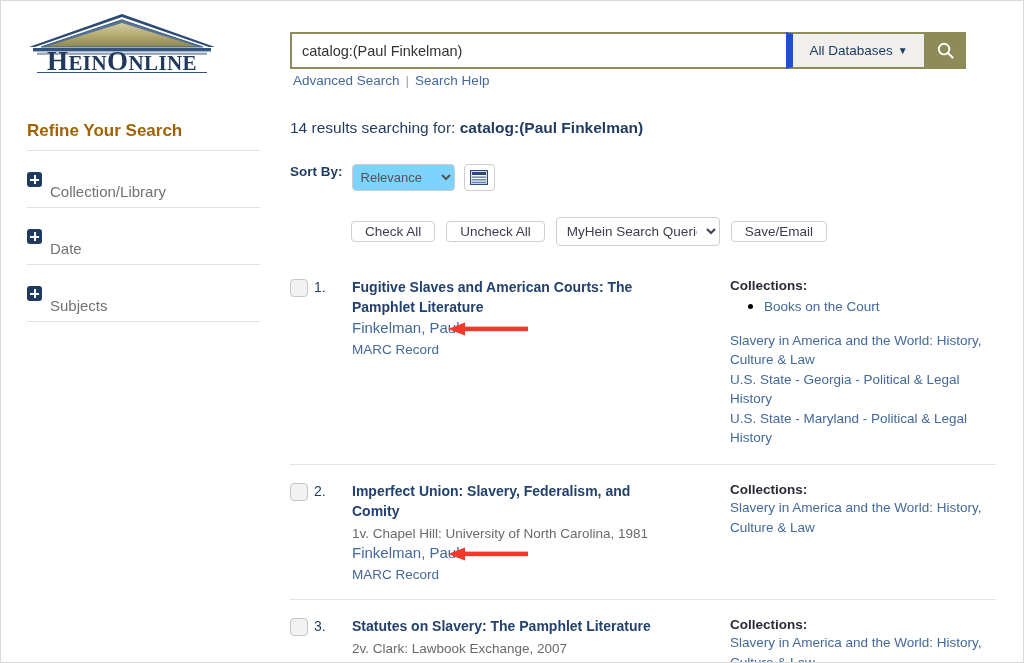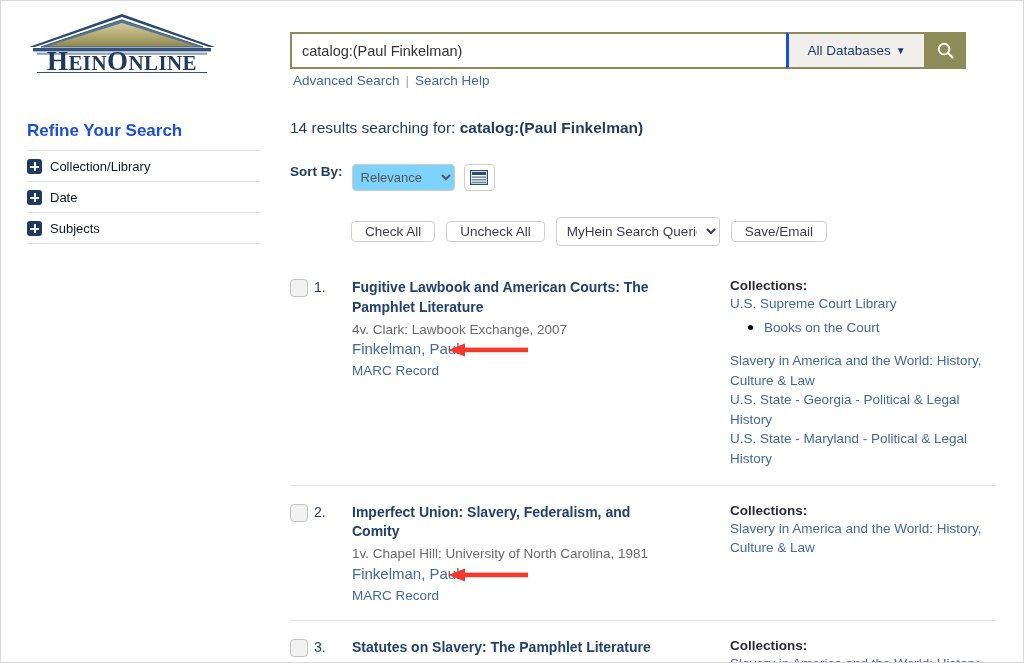--- a/index.html
+++ b/index.html
@@ -35,21 +35,21 @@
     width: 496px; height: 37px;
     border: 2px solid #8d8b57; border-right: none;
     background: #fff;
     font-family: "Liberation Sans", sans-serif;
     font-size: 14.5px; color: #333;
     padding: 0 10px; outline: none;
     border-radius: 0;
   }
   .db-select {
     width: 138px; height: 37px;
-    border: 2px solid #8d8b57; border-left: 3px solid #1d4ed8; border-right: none;
+    border: 2px solid #8d8b57; border-left: 7px solid #1d4ed8; border-right: none;
     background: #f0efec;
     color: #1c3c66; font-size: 13.5px;
     font-family: "Liberation Sans", sans-serif;
     display: flex; align-items: center; justify-content: center;
     gap: 5px; cursor: pointer; user-select: none;
   }
   .db-caret { font-size: 10px; line-height: 1; color: #1c3c66; }
   .search-btn {
     width: 42px; height: 37px;
     background: #8d8b57; border: 2px solid #8d8b57;
@@ -61,41 +61,41 @@
     font-size: 13.5px; color: #4a6a92;
     display: flex; align-items: center; gap: 6px;
   }
   .sub-links a { color: #44699b; text-decoration: none; cursor: pointer; }
   .sub-sep { color: #9aa4af; }
 
   
   .sidebar { position: absolute; left: 26px; top: 120px; width: 233px; }
   .sidebar h2 {
     margin: 0 0 9px 0; padding: 0;
-    font-size: 17px; font-weight: bold; color: #1d4ed8;
+    font-size: 17px; font-weight: bold; color: #a16207;
     font-family: "Liberation Sans", sans-serif;
   }
   .side-item {
     display: flex; align-items: center; gap: 8px;
     border-top: 1px solid #e2e2e2;
     padding: 8px 0 7px 0;
     cursor: pointer;
   }
   .side-item:last-child { border-bottom: 1px solid #e2e2e2; }
   .plus-icon {
     width: 15px; height: 15px; flex: 0 0 15px;
     background: #1f3a5f; border-radius: 3px;
     position: relative;
   }
   .plus-icon::before, .plus-icon::after {
     content: ""; position: absolute; background: #fff;
   }
   .plus-icon::before { left: 3px; right: 3px; top: 6.5px; height: 2px; }
   .plus-icon::after { top: 3px; bottom: 3px; left: 6.5px; width: 2px; }
-  .side-label { font-size: 13px; color: #0f172a; }
+  .side-label { font-size: 15px; color: #737373; margin-top: 24px; }
 
   
   .main { position: absolute; left: 289px; top: 118px; width: 706px; }
   .results-head {
     font-size: 15.5px; color: #1f3a5f; margin-bottom: 0;
   }
   .results-head .q { font-weight: bold; }
 
   .sortbar {
     display: flex; align-items: flex-start; gap: 9px;
@@ -281,34 +281,32 @@
       </select>
       <button class="btn">Save/Email</button>
     </div>
 
     <div class="results">
 
       <div class="result">
         <div class="res-check"></div>
         <div class="res-num">1.</div>
         <div class="res-body">
-          <a class="res-title">Fugitive Lawbook and American Courts: The Pamphlet Literature</a>
-          <div class="res-cite">4v. Clark: Lawbook Exchange, 2007</div>
+          <a class="res-title">Fugitive Slaves and American Courts: The Pamphlet Literature</a>
           <div class="res-author-row">
             <a class="res-author">Finkelman, Paul</a>
             <svg class="arrow" width="80" height="14" viewBox="0 0 80 14">
               <polygon points="0,7 17,0.5 17,13.5" fill="#f2392c"></polygon>
               <rect x="16" y="4.6" width="64" height="4.6" fill="#f2392c"></rect>
             </svg>
           </div>
           <a class="res-marc">MARC Record</a>
         </div>
         <div class="res-coll">
           <div class="coll-label">Collections:</div>
-          <a class="coll-link">U.S. Supreme Court Library</a>
           <ul class="coll-sub">
             <li>
               <a class="coll-link">Books on the Court</a>
             </li>
           </ul>
           <div class="coll-gap"></div>
           <a class="coll-link">Slavery in America and the World: History, Culture &amp; Law</a>
           <a class="coll-link">U.S. State - Georgia - Political &amp; Legal History</a>
           <a class="coll-link">U.S. State - Maryland - Political &amp; Legal History</a>
         </div>

